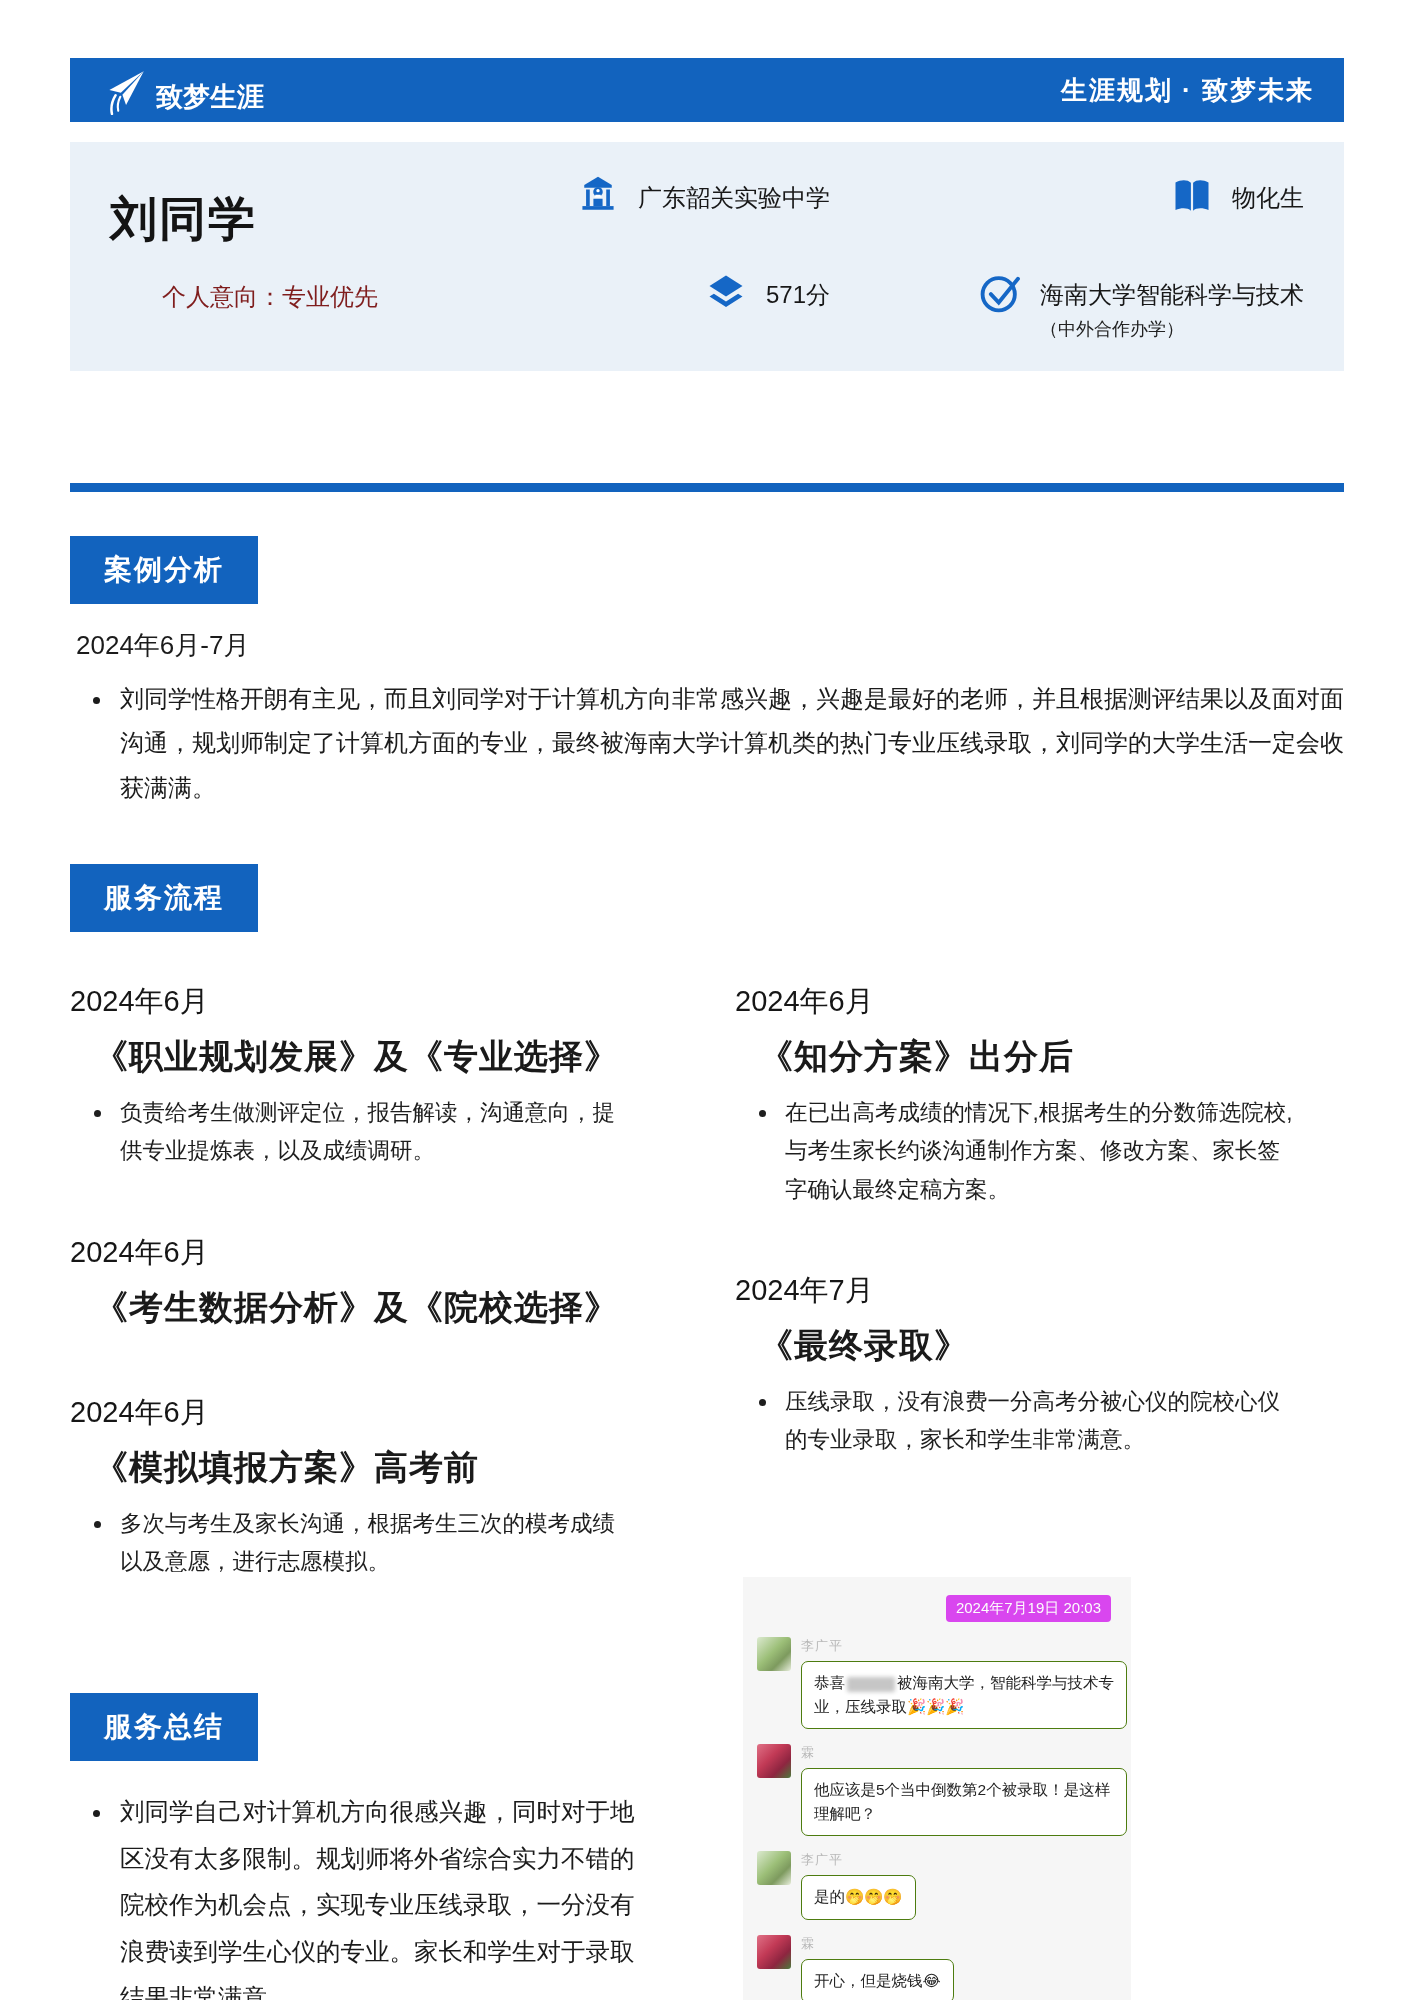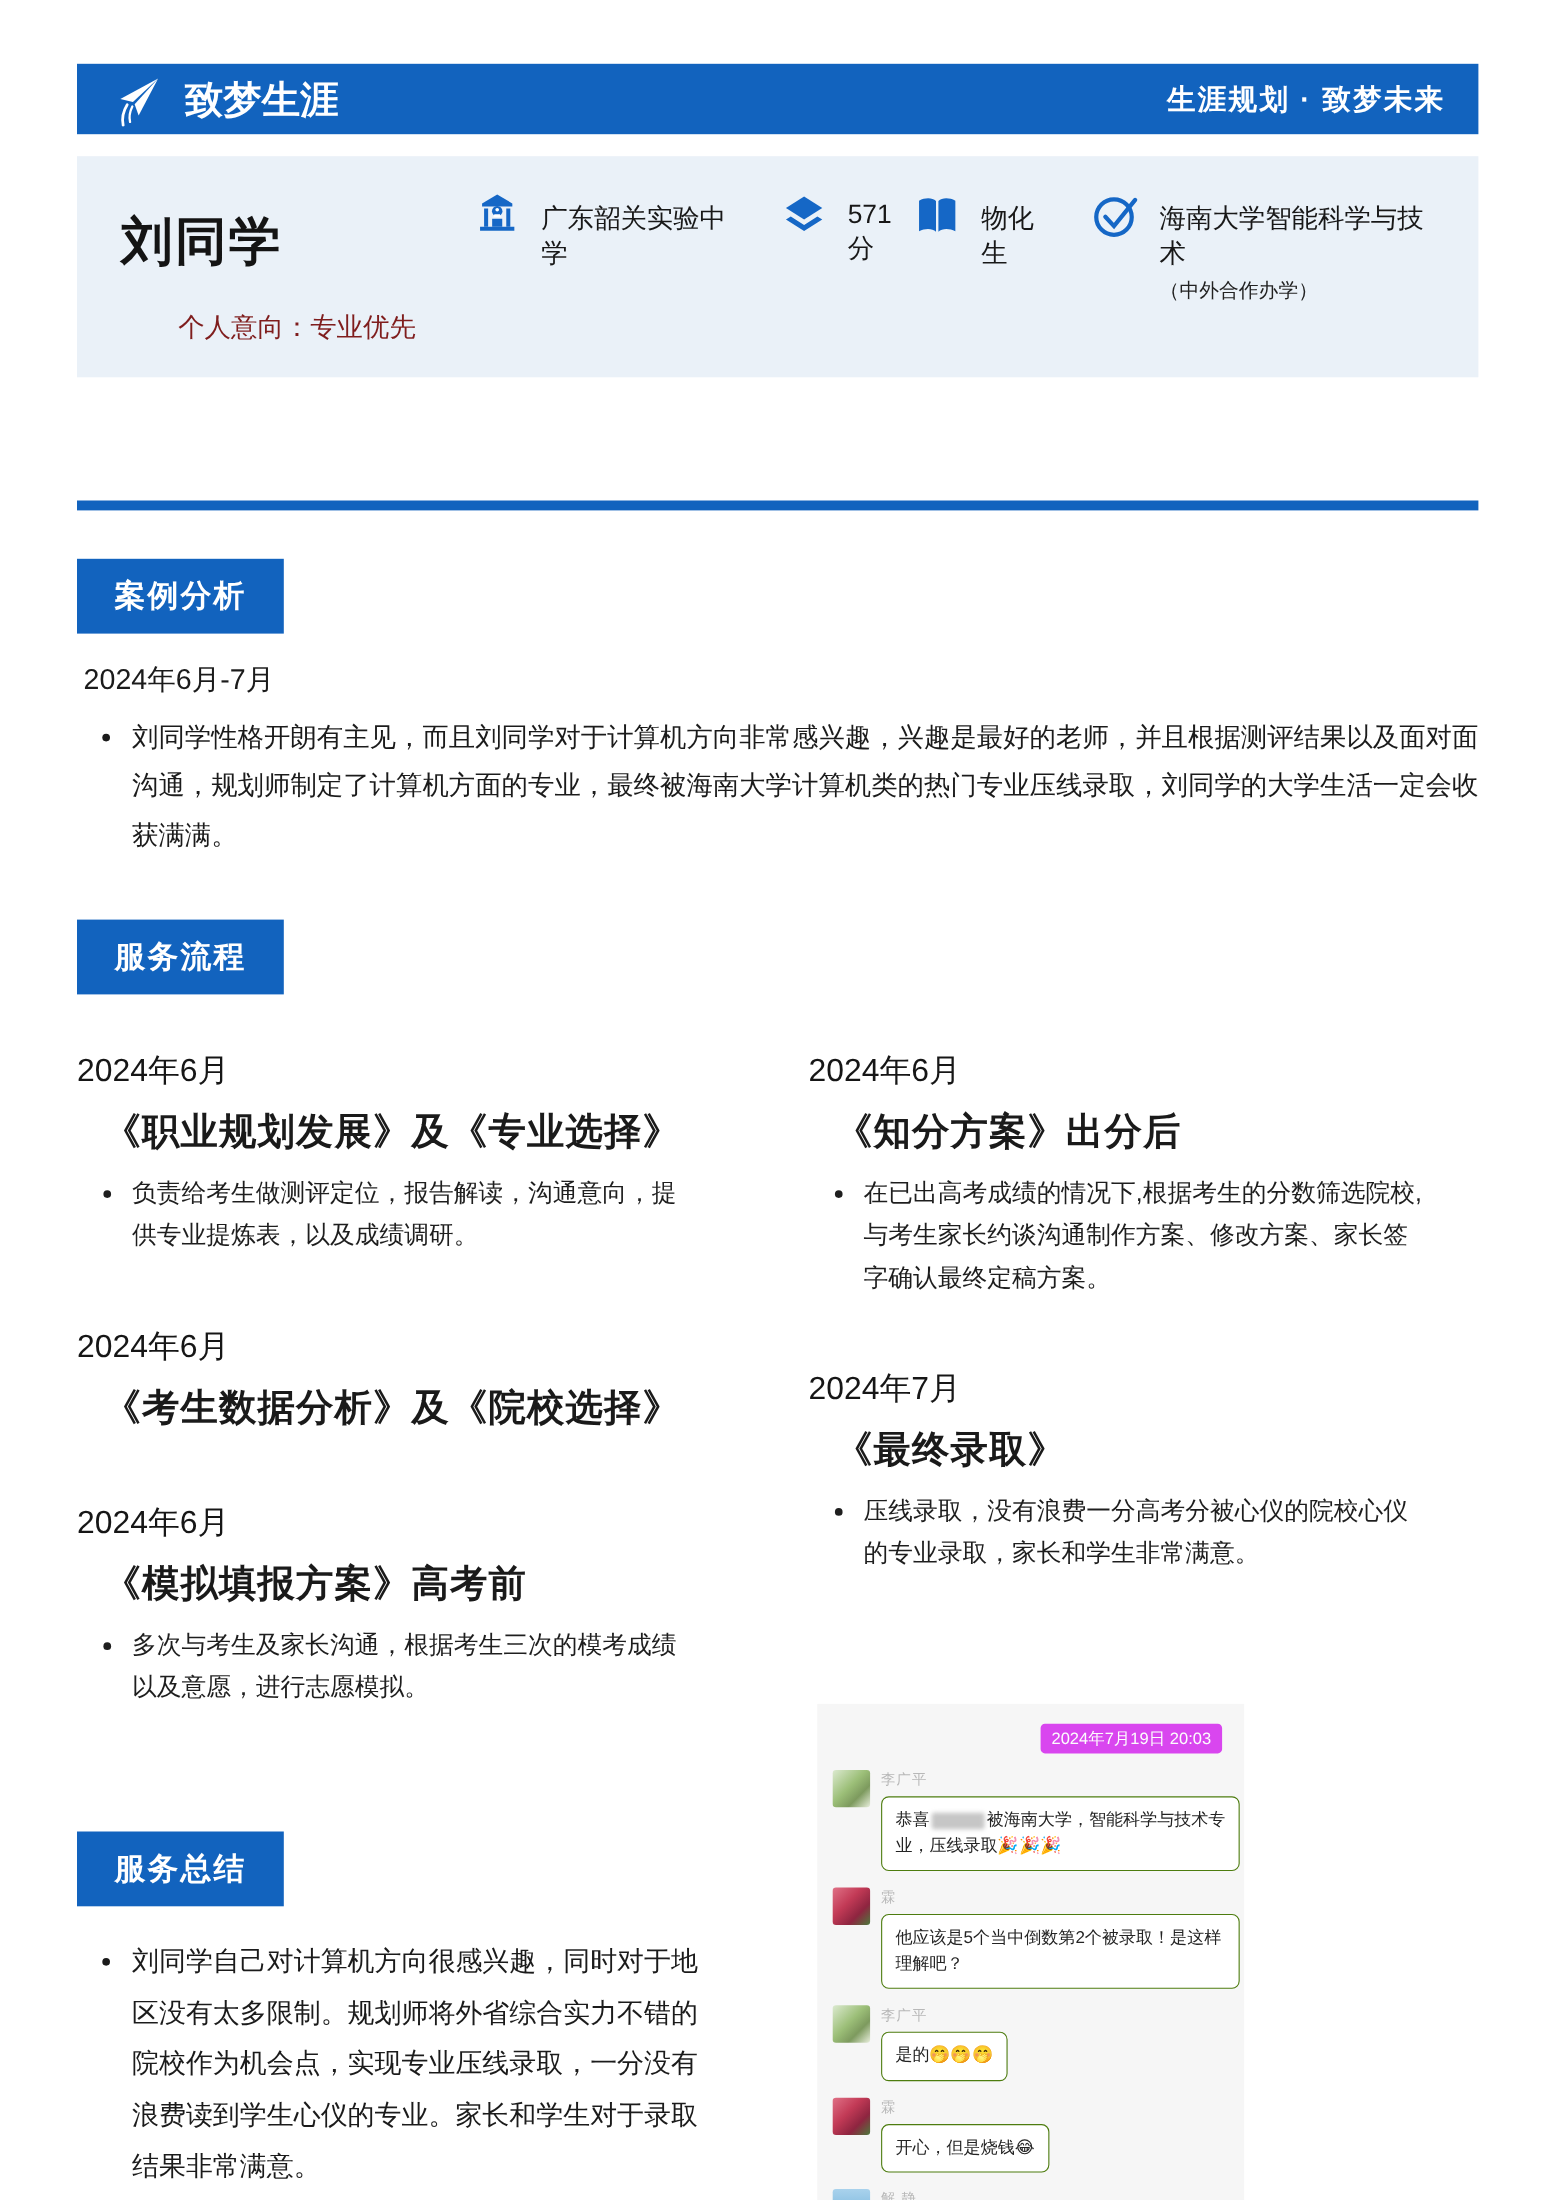--- a/index.html
+++ b/index.html
@@ -8,33 +8,33 @@
     font-family:"Liberation Sans","DejaVu Sans",sans-serif;color:#1c1c1c;
     -webkit-font-smoothing:antialiased;
   }
   .page{box-sizing:border-box;width:1414px;height:2000px;padding:58px 70px 0;}
 
   
   .topbar{
     background:var(--accent,#1263be);height:64px;display:flex;align-items:center;
     justify-content:space-between;padding:0 30px;
   }
-  .logo{display:flex;align-items:flex-end;gap:18px;color:#fff;font-size:35px;font-weight:bold;}
+  .logo{display:flex;align-items:flex-end;gap:6px;color:#fff;font-size:27px;font-weight:bold;}
   .logo svg{display:block;}
   .slogan{color:#fff;font-size:26px;font-weight:bold;letter-spacing:2px;}
 
   
   .student-card{
     background:var(--card-bg,#eaf1f8);margin-top:20px;padding:32px 40px 30px;
     display:flex;align-items:flex-start;
   }
   .name-col{flex:0 0 320px;}
   .student-name{font-size:47px;font-weight:bold;color:#141414;margin-top:14px;letter-spacing:2px;}
   .preference{font-size:24px;margin-top:30px;color:#7f1d1d;text-align:center;}
-  .info-col{flex:0 0 400px;display:flex;flex-direction:row;gap:34px;}
+  .info-col{flex:0 0 400px;display:flex;flex-direction:column;gap:53px;align-items:flex-end;}
   .info-col.last{flex:1;}
   .info-row{display:flex;align-items:flex-start;gap:18px;font-size:24px;color:#181818;}
   .info-row .icn{flex:0 0 44px;height:44px;display:flex;align-items:center;justify-content:center;}
   .info-row .txt{padding-top:8px;font-weight:500;}
   .admission-note{font-size:18px;margin-top:6px;color:#222;}
 
   
   .divider{margin-top:112px;height:9px;background:var(--accent,#1263be);}
 
   

